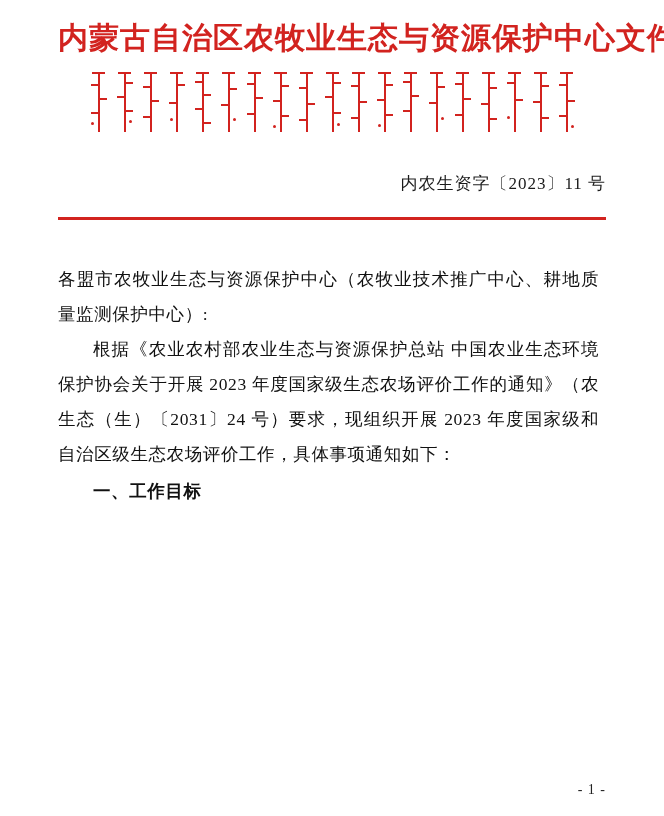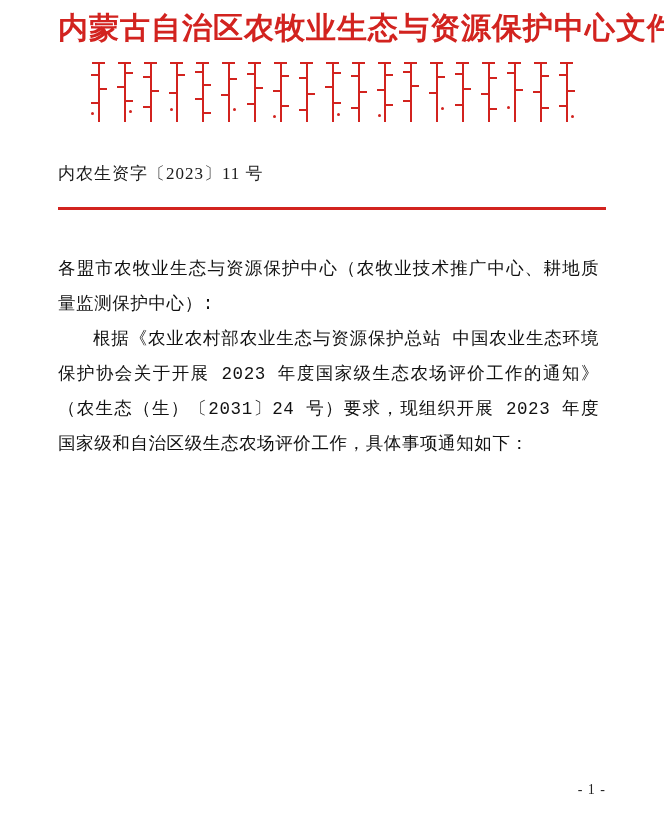--- a/index.html
+++ b/index.html
@@ -19,21 +19,21 @@
     width: 664px;
     height: 816px;
     position: relative;
     box-sizing: border-box;
     padding: 0 58px;
   }
 
   
   .masthead {
     text-align: center;
-    padding-top: 10px;
+    padding-top: 20px;
   }
   .masthead-title {
     color: #d2231f;
     font-weight: bold;
     font-size: 30px;
     letter-spacing: 1px;
     line-height: 1.2;
     white-space: nowrap;
     font-family: "Liberation Serif", "DejaVu Serif", serif;
   }
@@ -82,21 +82,21 @@
   .mong-col .dot {
     position: absolute;
     width: 3px;
     height: 3px;
     background: #d2231f;
     border-radius: 50%;
   }
 
   
   .doc-number {
-    text-align: left;
+    text-align: right;
     font-size: 17px;
     margin-top: 26px;
     letter-spacing: 1px;
     color: #1a1a1a;
   }
 
   
   .red-rule {
     margin: 22px 0 0 0;
     height: 2.5px;
@@ -118,21 +118,20 @@
     margin-top: 42px;
     font-size: 17.5px;
     line-height: 2.0;
     letter-spacing: 0.6px;
     color: #111111;
     text-align: justify;
     text-justify: inter-ideograph;
   }
   .para {
     margin: 0 7px 0 0;
-    font-family: Liberation Mono, monospace;
   }
   .para.indent {
     text-indent: 2em;
   }
   .section-heading {
     text-indent: 2em;
     font-weight: bold;
     margin-top: 2px;
   }
 
@@ -299,17 +298,18 @@
   </div>
 
   <div class="doc-number">内农生资字〔2023〕11 号</div>
 
   <div class="red-rule"></div>
 
 
   <div class="body-text">
     <p class="para">各盟市农牧业生态与资源保护中心（农牧业技术推广中心、耕地质量监测保护中心）:</p>
     <p class="para indent">根据《农业农村部农业生态与资源保护总站 中国农业生态环境保护协会关于开展 2023 年度国家级生态农场评价工作的通知》（农生态（生）〔2031〕24 号）要求，现组织开展 2023 年度国家级和自治区级生态农场评价工作，具体事项通知如下：</p>
+    <p class="section-heading">一、工作目标</p>
   </div>
 
   <div class="page-number">- 1 -</div>
 
 </div>
 
 </body></html>

